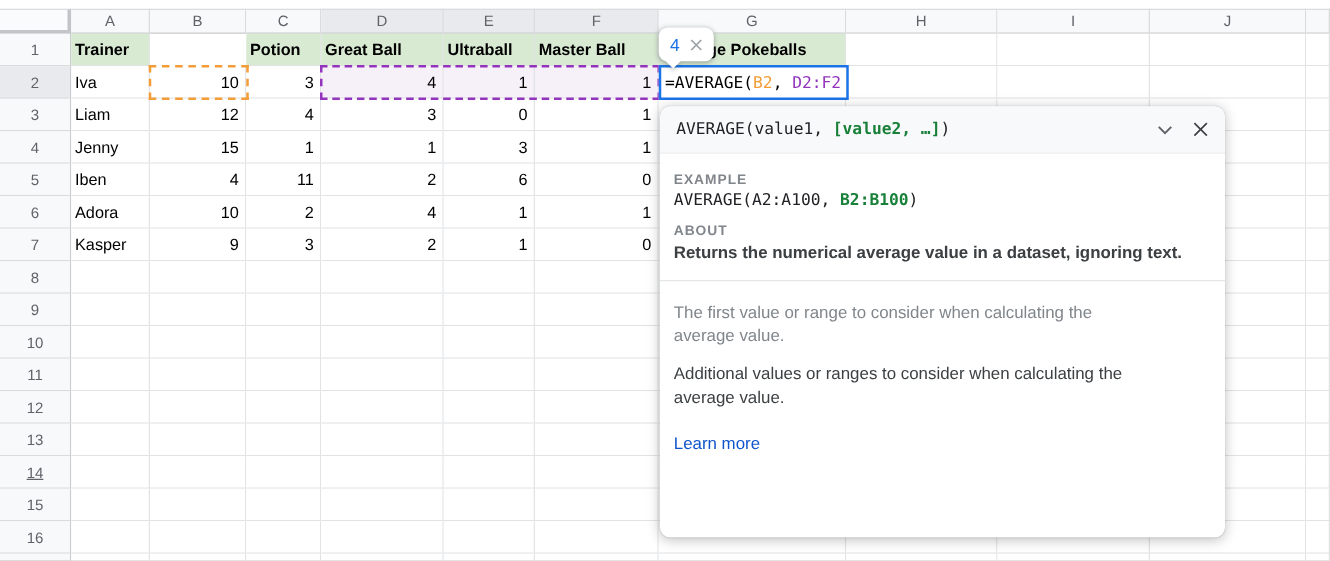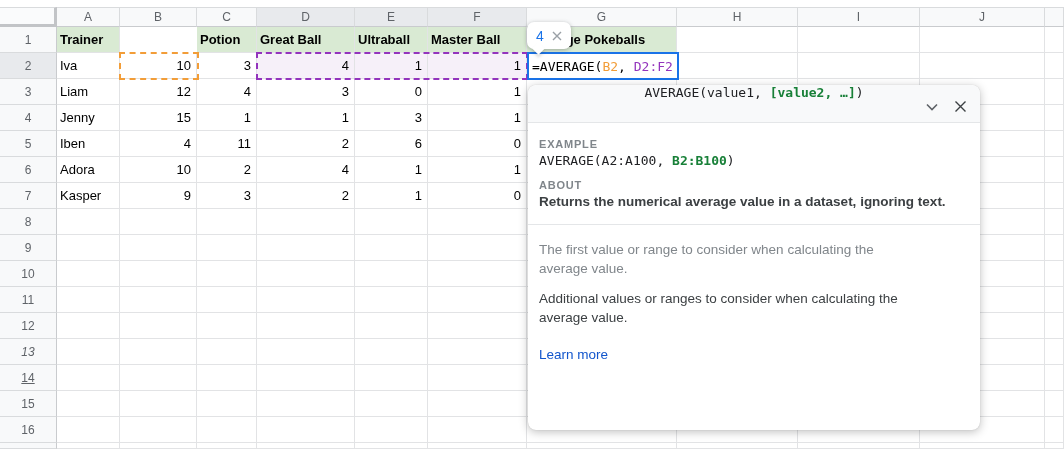--- a/index.html
+++ b/index.html
@@ -40,21 +40,21 @@
          box-shadow:0 1px 4px rgba(60,64,67,.4);display:flex;align-items:center;gap:8px;}
   .badge::after{content:"";position:absolute;left:7px;bottom:-4px;width:9px;height:9px;background:#fff;
                 transform:rotate(45deg);box-shadow:2px 2px 3px rgba(60,64,67,.18);}
   .badge-val{font-size:14px;color:#1a73e8;position:relative;z-index:1;}
   .badge-close{display:flex;align-items:center;position:relative;z-index:1;cursor:pointer;}
 
   
   .popup{left:528px;top:85px;width:452px;height:345px;background:#fff;border-radius:8px;z-index:50;
          box-shadow:0 2px 10px rgba(0,0,0,.25),0 0 1px rgba(0,0,0,.2);overflow:hidden;}
   .popup-header{height:37px;background:#f8f9fa;border-bottom:1px solid #e4e6e8;border-radius:8px 8px 0 0;
-                display:flex;align-items:center;padding:0 13px;flex-direction:column;}
+                display:flex;align-items:center;padding:0 13px;}
   .code{font-family:"DejaVu Sans Mono",monospace;font-size:13px;color:#202124;white-space:pre;}
   .grn{color:#188038;font-weight:bold;}
   .icons{margin-left:auto;display:flex;align-items:center;gap:16px;}
   .icon-btn{display:flex;align-items:center;cursor:pointer;}
   .popup-body{padding:15px 11px 0;}
   .lbl{font-size:11px;font-weight:bold;color:#80868b;letter-spacing:.8px;margin:0 0 3px;}
   .mt{margin-top:11px;}
   .about{font-size:13.5px;color:#3c4043;margin:1px 0 0;font-weight:bold;}
   .divider{border-top:1px solid #e4e6e8;margin:15px -14px;}
   .argname{margin:0 0 4px;}
@@ -128,21 +128,21 @@
     <div class="abs rowhdr" style="left: 0px; top: 79px; width: 57px; height: 26px;">3</div>
     <div class="abs rowhdr" style="left: 0px; top: 105px; width: 57px; height: 26px;">4</div>
     <div class="abs rowhdr" style="left: 0px; top: 131px; width: 57px; height: 26px;">5</div>
     <div class="abs rowhdr" style="left: 0px; top: 157px; width: 57px; height: 26px;">6</div>
     <div class="abs rowhdr" style="left: 0px; top: 183px; width: 57px; height: 26px;">7</div>
     <div class="abs rowhdr" style="left: 0px; top: 209px; width: 57px; height: 26px;">8</div>
     <div class="abs rowhdr" style="left: 0px; top: 235px; width: 57px; height: 26px;">9</div>
     <div class="abs rowhdr" style="left: 0px; top: 261px; width: 57px; height: 26px;">10</div>
     <div class="abs rowhdr" style="left: 0px; top: 287px; width: 57px; height: 26px;">11</div>
     <div class="abs rowhdr" style="left: 0px; top: 313px; width: 57px; height: 26px;">12</div>
-    <div class="abs rowhdr" style="left: 0px; top: 339px; width: 57px; height: 26px; font-style: italic;">13</div>
+    <div class="abs rowhdr" style="left: 0px; top: 339px; width: 57px; height: 26px;">13</div>
     <div class="abs rowhdr" style="left: 0px; top: 365px; width: 57px; height: 26px; text-decoration: underline;">14</div>
     <div class="abs rowhdr" style="left: 0px; top: 391px; width: 57px; height: 26px;">15</div>
     <div class="abs rowhdr" style="left: 0px; top: 417px; width: 57px; height: 26px;">16</div>
     <div class="abs rowhdr" style="left: 0px; top: 443px; width: 57px; height: 6px;"></div>
     <div class="abs cell hdr" style="left: 57px; top: 27px; width: 63px; height: 26px;">Trainer</div>
     <div class="abs cell hdr" style="left: 197px; top: 27px; width: 60px; height: 26px;">Potion</div>
     <div class="abs cell hdr" style="left: 257px; top: 27px; width: 98px; height: 26px;">Great Ball</div>
     <div class="abs cell hdr" style="left: 355px; top: 27px; width: 73px; height: 26px;">Ultraball</div>
     <div class="abs cell hdr" style="left: 428px; top: 27px; width: 99px; height: 26px;">Master Ball</div>
     <div class="abs cell hdr" style="left: 527px; top: 27px; width: 150px; height: 26px;">Average Pokeballs</div>

